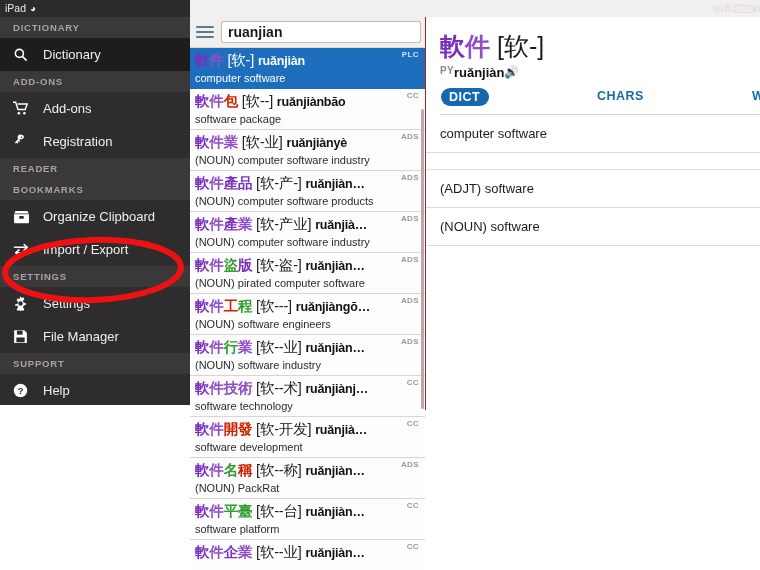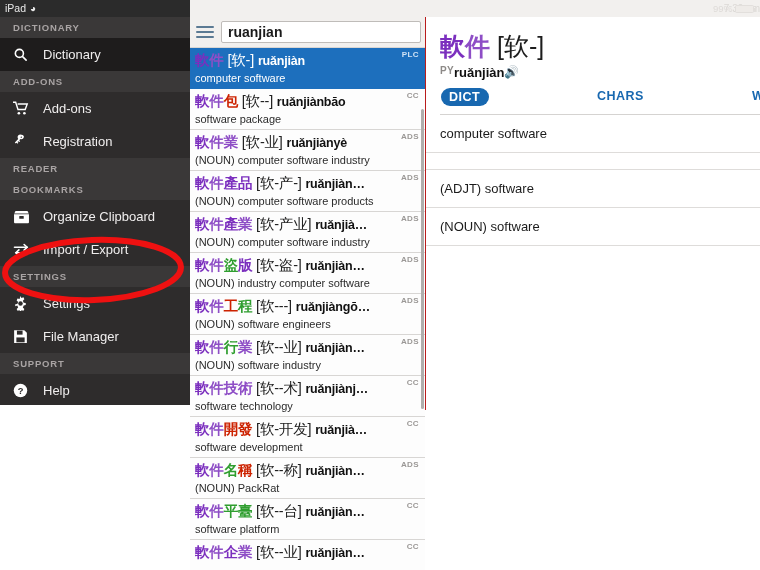--- a/index.html
+++ b/index.html
@@ -282,21 +282,21 @@
           <div class="row-def">(NOUN) computer software products</div>
         </div>
         <div class="row">
           <span class="badge">ADS</span>
           <div class="row-hw"><span class="t3">軟</span><span class="t4">件</span><span class="t3">產</span><span class="t4">業</span> <span class="brk">[软-产业]</span> <span class="row-py">ruǎnjià…</span></div>
           <div class="row-def">(NOUN) computer software industry</div>
         </div>
         <div class="row">
           <span class="badge">ADS</span>
           <div class="row-hw"><span class="t3">軟</span><span class="t4">件</span><span class="t2">盜</span><span class="t3">版</span> <span class="brk">[软-盗-]</span> <span class="row-py">ruǎnjiàn…</span></div>
-          <div class="row-def">(NOUN) industry computer software</div>
+          <div class="row-def">(NOUN) pirated computer software</div>
         </div>
         <div class="row">
           <span class="badge">ADS</span>
           <div class="row-hw"><span class="t3">軟</span><span class="t4">件</span><span class="t1">工</span><span class="t2">程</span> <span class="brk">[软---]</span> <span class="row-py">ruǎnjiàngō…</span></div>
           <div class="row-def">(NOUN) software engineers</div>
         </div>
         <div class="row">
           <span class="badge">ADS</span>
           <div class="row-hw"><span class="t3">軟</span><span class="t4">件</span><span class="t2">行</span><span class="t4">業</span> <span class="brk">[软--业]</span> <span class="row-py">ruǎnjiàn…</span></div>
           <div class="row-def">(NOUN) software industry</div>

